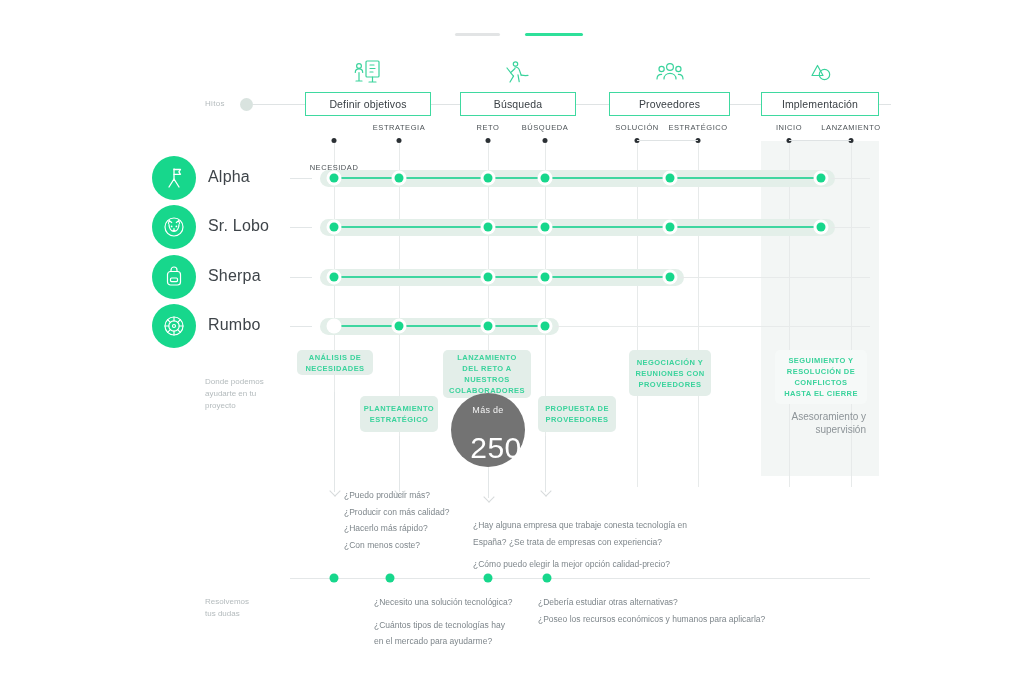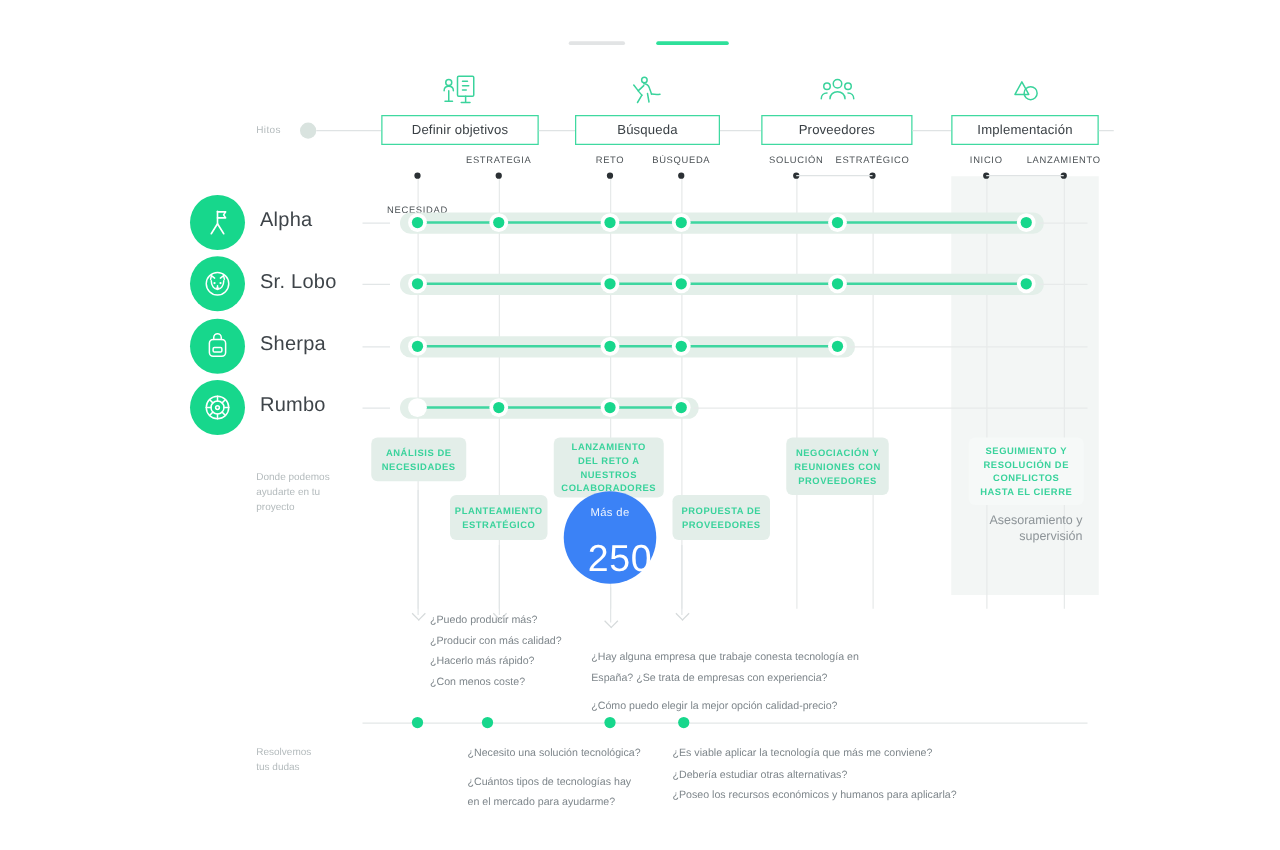--- a/index.html
+++ b/index.html
@@ -90,21 +90,21 @@
   .helptag{
     position:absolute;border-radius:5px;background:#e3eee9;
     color:#3ad39c;font-weight:bold;font-size:7.5px;line-height:11px;
     letter-spacing:.45px;text-align:center;
     display:flex;align-items:center;justify-content:center;
     padding:5px 6px;box-sizing:border-box;
   }
   .helptag.light{background:#f6f9f8;}
   .badge250{
     position:absolute;width:74px;height:74px;border-radius:50%;
-    background:#3b82f6;color:#fff;text-align:center;
+    background:#737373;color:#fff;text-align:center;
   }
   .badge250 .small{font-size:9px;padding-top:12px;letter-spacing:.3px;opacity:.92;}
   .badge250 .big{font-size:30px;line-height:30px;margin-top:18px;letter-spacing:.5px;padding-left:16px;}
   .aside-note{
     position:absolute;text-align:right;font-size:10px;line-height:13px;color:#8d9498;
   }
   .side-label{position:absolute;font-size:8px;line-height:12px;color:#b4bbbd;}
 
   
   .arrow-line{position:absolute;width:1px;background:#e2e6e7;}
@@ -335,21 +335,21 @@
         <i></i>
       </div>
       <div class="node" style="left: 488px; top: 326px;">
         <i></i>
       </div>
       <div class="node" style="left: 545px; top: 326px;">
         <i></i>
       </div>
     </div>
   <div id="layer-tags">
-      <div class="helptag" style="left: 297px; top: 350px; width: 76px; height: 35px;">ANÁLISIS DE NECESIDADES</div>
+      <div class="helptag" style="left: 297px; top: 350px; width: 76px; height: 25px;">ANÁLISIS DE NECESIDADES</div>
       <div class="helptag" style="left: 360px; top: 396px; width: 78px; height: 36px;">PLANTEAMIENTO ESTRATÉGICO</div>
       <div class="helptag" style="left: 443px; top: 350px; width: 88px; height: 48px;">LANZAMIENTO DEL RETO A NUESTROS COLABORADORES</div>
       <div class="helptag" style="left: 538px; top: 396px; width: 78px; height: 36px;">PROPUESTA DE PROVEEDORES</div>
       <div class="helptag" style="left: 629px; top: 350px; width: 82px; height: 46px;">NEGOCIACIÓN Y REUNIONES CON PROVEEDORES</div>
       <div class="helptag light" style="left: 775px; top: 350px; width: 92px; height: 54px;">SEGUIMIENTO Y RESOLUCIÓN DE CONFLICTOS HASTA EL CIERRE</div>
     </div>
   <div id="layer-arrows">
       <div class="arrow-line" style="left: 334px; top: 392px; height: 100px;"></div>
       <div class="arrow-head" style="left: 330.5px; top: 487px;"></div>
       <div class="arrow-line" style="left: 399px; top: 436px; height: 56px;"></div>
@@ -372,21 +372,20 @@
         <p style="height: 4px;"></p>
         <p>¿Cómo puedo elegir la mejor opción calidad-precio?</p>
       </div>
       <div class="qblock" style="left: 374px; top: 595px;">
         <p>¿Necesito una solución tecnológica?</p>
         <p style="height: 4px;"></p>
         <p>¿Cuántos tipos de tecnologías hay</p>
         <p>en el mercado para ayudarme?</p>
       </div>
       <div class="qblock" style="left: 538px; top: 595px;">
-        <p>¿Es viable aplicar la tecnología que más me conviene?</p>
         <p>¿Debería estudiar otras alternativas?</p>
         <p>¿Poseo los recursos económicos y humanos para aplicarla?</p>
       </div>
     </div>
 
   <div class="badge250" style="left:451px;top:393px;">
     <div class="small">Más de</div>
     <div class="big">250</div>
   </div>
 

